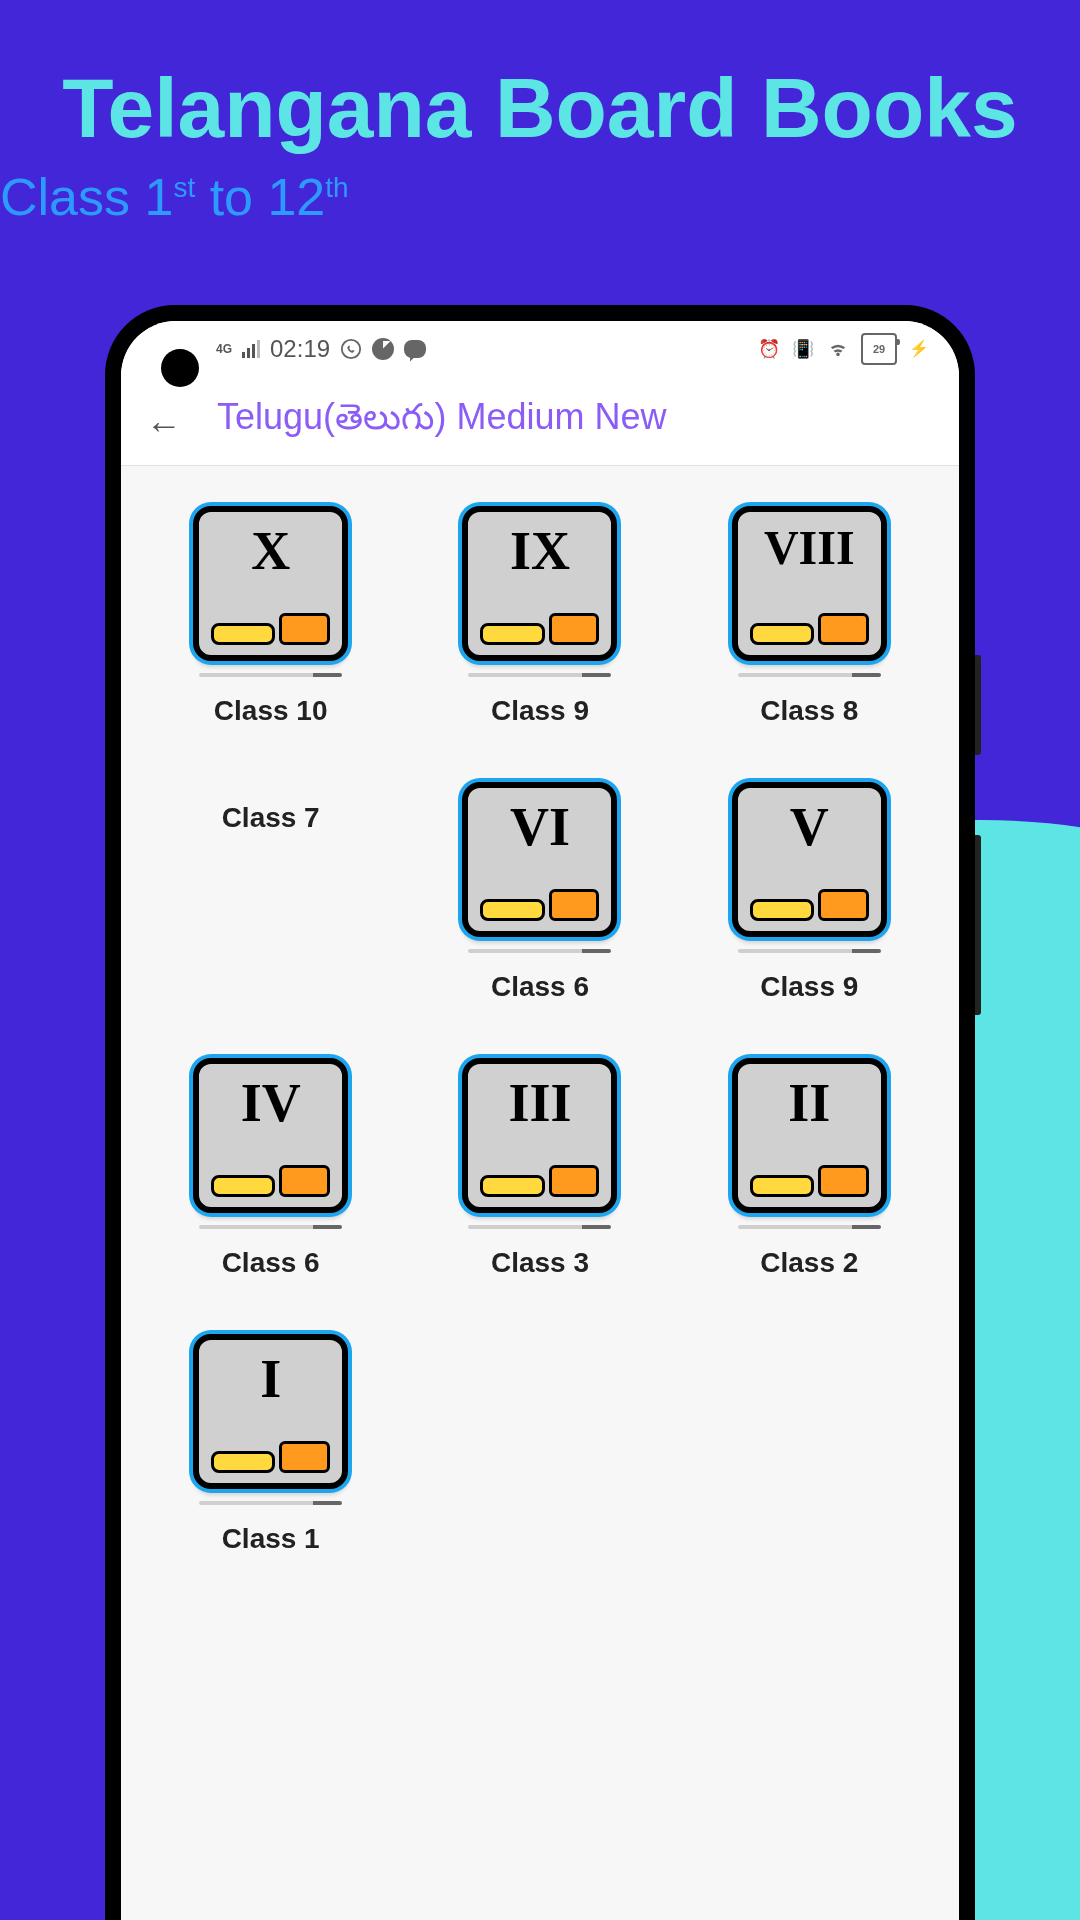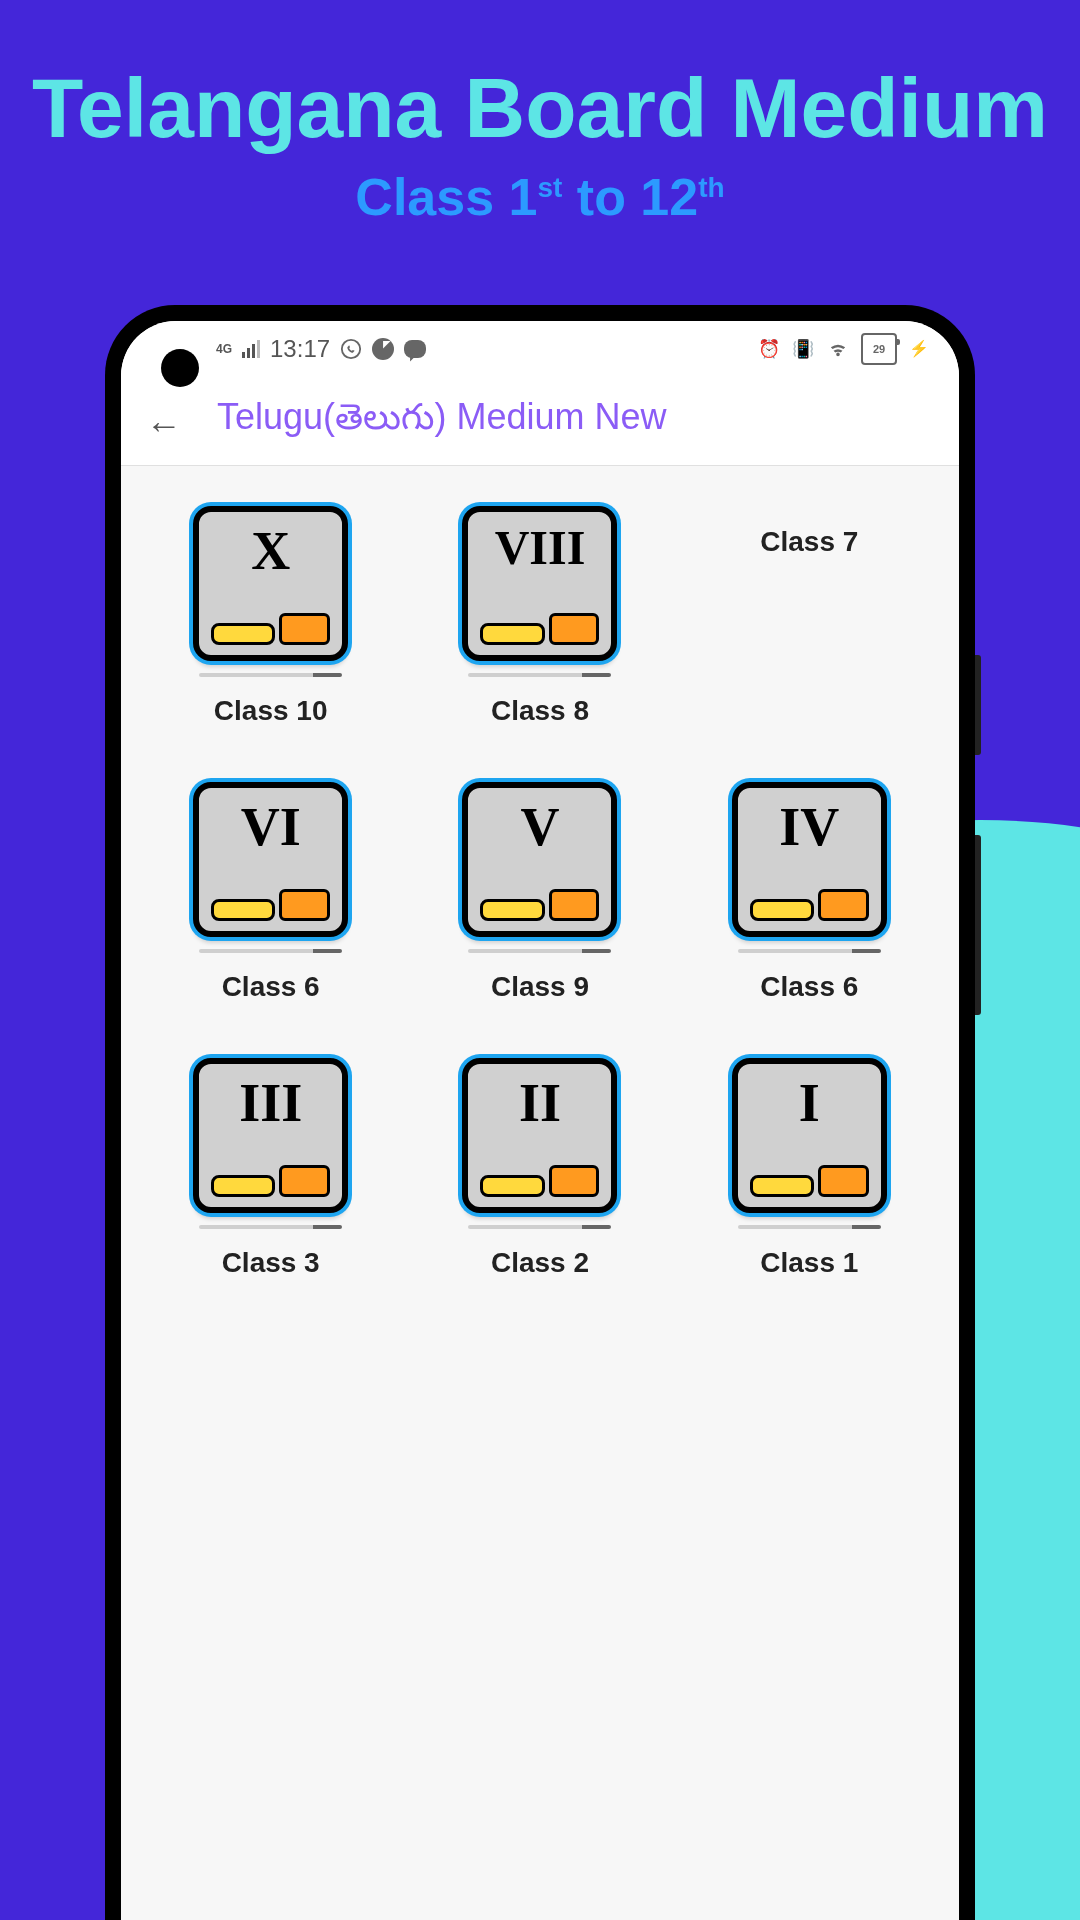--- a/index.html
+++ b/index.html
@@ -26,24 +26,24 @@
       z-index: 1;
       text-align: center;
       padding-top: 60px;
       color: #5de5e5;
       font-size: 84px;
       font-weight: 600;
     }
     .hero-subtitle {
       position: relative;
       z-index: 1;
-      text-align: center;
+      text-align: left;
       color: #2c9aff;
       font-size: 52px;
-      font-weight: 700;
+      font-weight: 400;
       margin-top: 10px;
     }
     .hero-subtitle sup {
       font-size: 28px;
       vertical-align: super;
     }
     .phone {
       position: absolute;
       top: 305px;
       left: 105px;
@@ -174,41 +174,41 @@
       flex: 1; height: 32px; background: #ff9a1f;
       border: 3px solid #000; border-radius: 6px;
     }
     .class-label { font-size: 28px; font-weight: 700; color: #222; margin-top: 20px; }
   </style>
 </head>
 <body>
 
 <div class="bg-blob"></div>
 
-<div class="hero-title">Telangana Board Medium</div>
+<div class="hero-title">Telangana Board Books</div>
 <div class="hero-subtitle">
   <span>Class 1</span><sup>st</sup><span> to 12</span><sup>th</sup>
 </div>
 
 <div class="phone">
   <div class="phone-btn-power"></div>
   <div class="phone-btn-vol"></div>
   <div class="phone-screen">
     <div class="camera-hole"></div>
 
     <div class="status-bar">
       <div class="status-left">
         <span class="signal-label">4G</span>
         <span class="signal-bars">
             <span></span>
             <span></span>
             <span></span>
             <span></span>
           </span>
-        <span class="status-time">13:17</span>
+        <span class="status-time">02:19</span>
         <svg width="22" height="22" viewBox="0 0 24 24" fill="none" stroke="#666" stroke-width="2">
             <circle cx="12" cy="12" r="10"></circle>
             <path d="M8 10c0 3 3 6 6 6l2-2-2-1-1 1c-1 0-3-2-3-3l1-1-1-2z" fill="#666" stroke="none"></path>
           </svg>
         <span class="status-icon-circle"></span>
         <span class="chat-bubble"></span>
       </div>
       <div class="status-right">
         <span class="alarm-ic">⏰</span>
         <span class="vib-ic">📳</span>
@@ -233,20 +233,30 @@
           <span class="roman">X</span>
           <div class="book-base">
               <div class="book-yellow"></div>
               <div class="book-orange"></div>
             </div>
         </div>
         <span class="class-label">Class 10</span>
       </div>
       <div class="class-item">
         <div class="class-tile">
+          <span class="roman">IX</span>
+          <div class="book-base">
+              <div class="book-yellow"></div>
+              <div class="book-orange"></div>
+            </div>
+        </div>
+        <span class="class-label">Class 9</span>
+      </div>
+      <div class="class-item">
+        <div class="class-tile">
           <span class="roman small">VIII</span>
           <div class="book-base">
               <div class="book-yellow"></div>
               <div class="book-orange"></div>
             </div>
         </div>
         <span class="class-label">Class 8</span>
       </div>
       <div class="class-item">
         <span class="class-label">Class 7</span>

